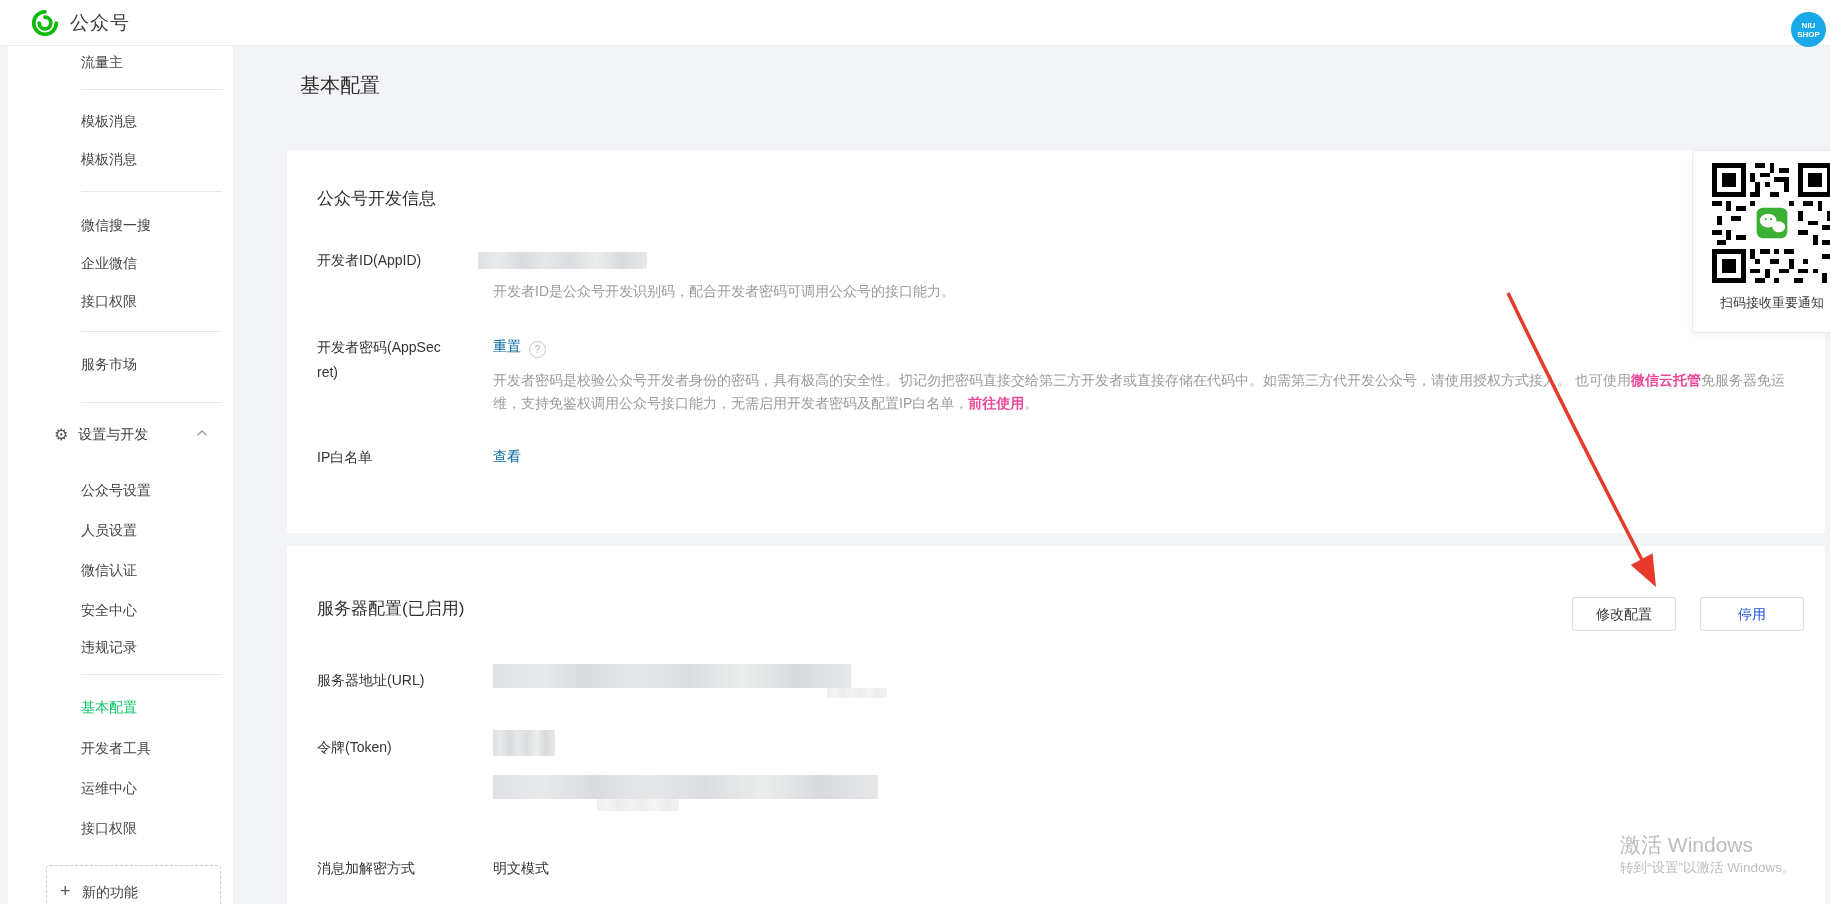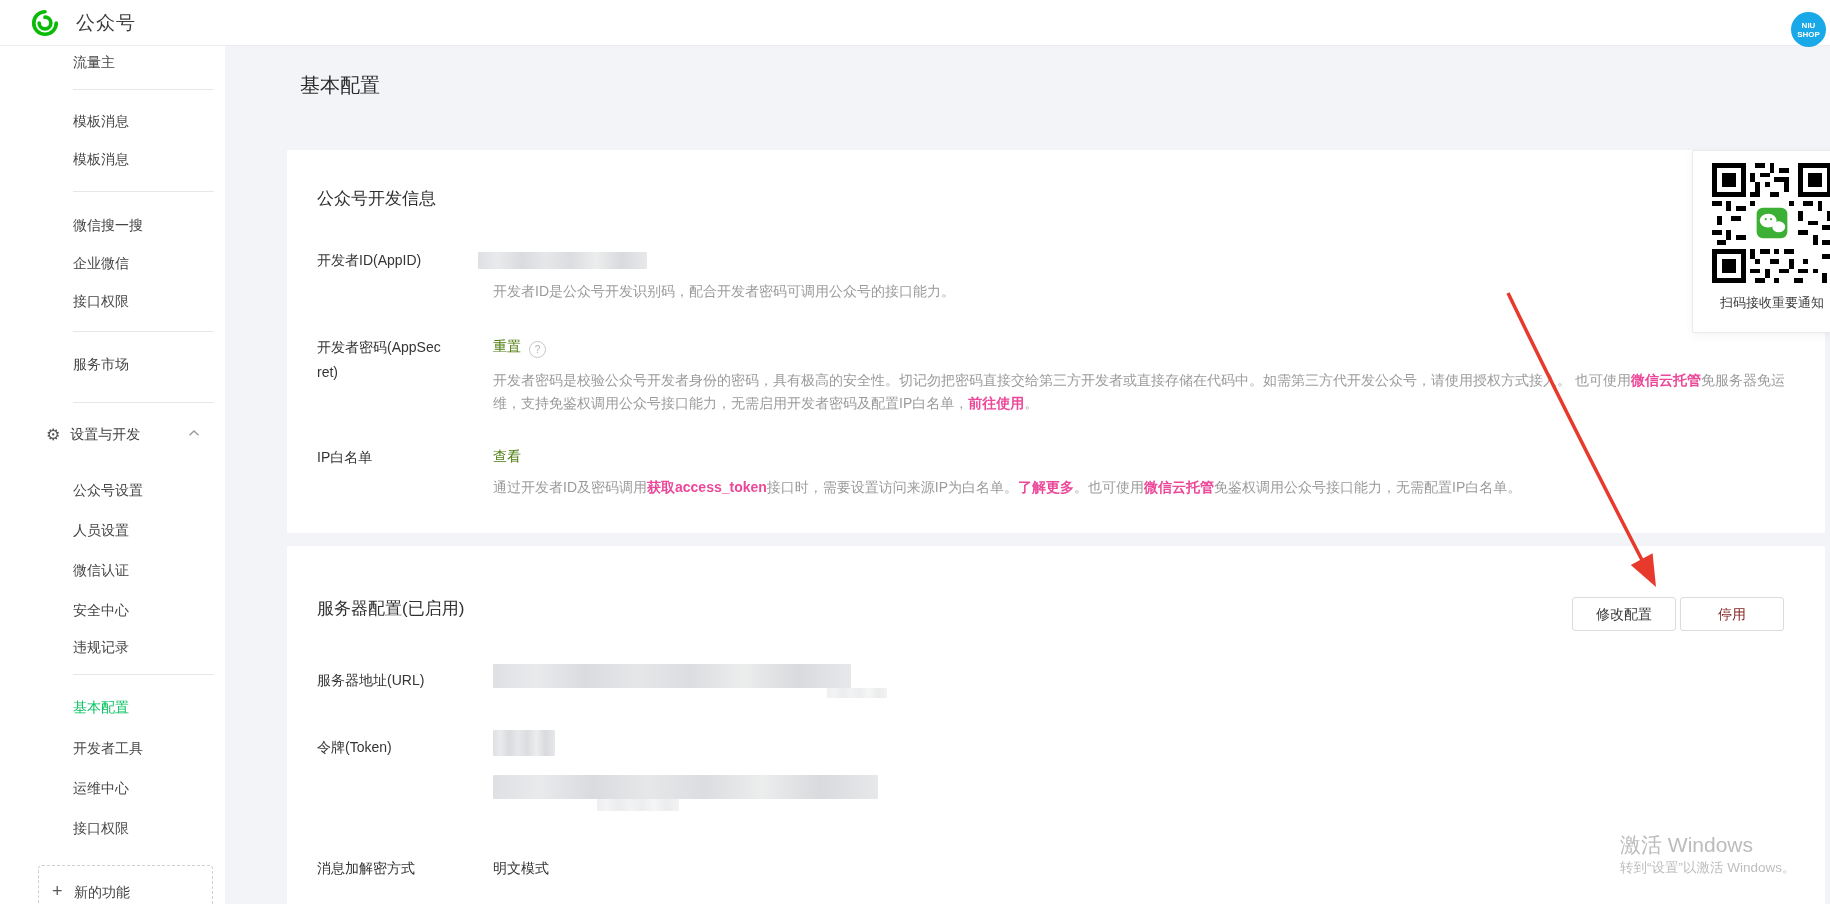--- a/index.html
+++ b/index.html
@@ -1,28 +1,28 @@
 <!DOCTYPE html>
 <html><head>
 <meta charset="utf-8">
 <style>
   html,body{margin:0;padding:0;background:#e9eaee;}
   .viewport{position:relative;width:1830px;height:904px;background:#f3f4f7;overflow:hidden;
     font-family:"Liberation Sans","DejaVu Sans",sans-serif;color:#353535;}
 
   
   .hdr{position:absolute;top:0;left:0;right:0;height:45px;background:#fff;border-bottom:1px solid #ececec;z-index:6;}
-  .brand{position:absolute;left:30px;top:8px;display:flex;align-items:center;gap:16px;}
+  .brand{position:absolute;left:30px;top:8px;display:flex;align-items:center;gap:10px;}
   .brand-title{font-size:19px;color:#3c3c3c;letter-spacing:1px;}
   .avatar{position:absolute;left:1791px;top:12px;width:35px;height:35px;border-radius:50%;background:#19a9e9;
     color:#fff;display:flex;flex-direction:column;align-items:center;justify-content:center;
     font-size:8px;font-weight:bold;line-height:9px;cursor:pointer;z-index:7;}
 
   
-  .sidebar{position:absolute;left:0;top:45px;width:225px;bottom:0;background:#fff;z-index:2;}
+  .sidebar{position:absolute;left:8px;top:45px;width:225px;bottom:0;background:#fff;z-index:2;}
   .snav{position:absolute;left:73px;height:20px;line-height:20px;font-size:14px;color:#464646;cursor:pointer;white-space:nowrap;}
   .snav.active{color:#07c160;}
   .sdiv{position:absolute;left:73px;width:141px;height:0;border-top:1px solid #e7e7eb;}
   .ssec{position:absolute;left:46px;height:22px;line-height:22px;font-size:14px;color:#3f3f3f;cursor:pointer;white-space:nowrap;}
   .gear{font-size:16px;color:#555;margin-right:10px;vertical-align:-1px;}
   .chev{margin-left:48px;vertical-align:2px;}
   .newbox{position:absolute;left:38px;top:820px;width:173px;height:52px;border:1px dashed #cfcfcf;border-radius:4px;cursor:pointer;}
   .newbox .plus{position:absolute;left:13px;top:15px;font-size:18px;color:#595959;line-height:20px;}
   .newbox .nlabel{position:absolute;left:35px;top:17px;font-size:14px;color:#464646;line-height:18px;}
 
@@ -30,30 +30,30 @@
   .page-title{position:absolute;left:300px;top:72px;font-size:20px;color:#2b2b2b;z-index:1;}
   .card{position:absolute;left:287px;width:1538px;background:#fff;border-radius:2px;z-index:1;}
   .card1{top:150px;height:383px;}
   .card2{top:546px;height:380px;}
   .card h2{position:absolute;left:30px;margin:0;font-size:17px;font-weight:400;color:#2f2f2f;}
   .card1 h2{top:37px;}
   .card2 h2{top:51px;}
   .lbl{position:absolute;left:30px;width:165px;font-size:14px;color:#353535;line-height:25px;}
   .val{position:absolute;left:206px;font-size:14px;line-height:20px;}
   .desc{position:absolute;left:206px;width:1295px;font-size:14px;color:#9b9b9b;line-height:23px;}
-  .vlink{color:#4d7c0f;cursor:pointer;}
+  .vlink{color:#0369a1;cursor:pointer;}
   .ilink{color:#ec4899;font-weight:bold;cursor:pointer;}
   .help{display:inline-block;width:15px;height:15px;border-radius:50%;border:1px solid #c6c6c6;color:#b2b2b2;
     font-size:10px;line-height:15px;text-align:center;margin-left:8px;vertical-align:-2px;cursor:pointer;background:#fff;}
   .redact{position:absolute;border-radius:1px;filter:blur(.7px);
     background:linear-gradient(90deg,#dfe0e3 0%,#e9eaec 12%,#d9dbde 26%,#e6e7e9 40%,#dcdde0 55%,#eceded 70%,#d8dadd 85%,#e7e8ea 100%);}
   .redact.light{opacity:.5;}
   .btn{position:absolute;top:51px;width:104px;height:34px;box-sizing:border-box;border:1px solid #dbdcde;background:#fff;
     border-radius:3px;font-size:14px;color:#383838;text-align:center;line-height:32px;cursor:pointer;}
-  .btn.danger{color:#7f1d1d;}
+  .btn.danger{color:#1d4ed8;margin-left:20px;}
   .btn-modify{left:1285px;}
   .btn-disable{left:1393px;}
 
   
   .qr-panel{position:absolute;left:1664px;top:150px;width:158px;height:181px;background:#fff;border:1px solid #ebebee;
     border-radius:2px;box-shadow:0 2px 10px rgba(0,0,0,.05);z-index:4;margin-left:28px;}
   .qr-panel svg{position:absolute;left:19px;top:12px;}
   .qr-cap{position:absolute;left:0;right:0;top:143px;text-align:center;font-size:13px;color:#3c3c3c;}
 
   
@@ -134,23 +134,20 @@
     <div class="val" style="top:186px">
       <span class="vlink">重置</span><span class="help">?</span>
     </div>
     <div class="desc" style="top:219px">
       <span>开发者密码是校验公众号开发者身份的密码，具有极高的安全性。切记勿把密码直接交给第三方开发者或直接存储在代码中。如需第三方代开发公众号，请使用授权方式接入。 也可使用</span><span class="ilink">微信云托管</span><span>免服务器免运维，支持免鉴权调用公众号接口能力，无需启用开发者密码及配置IP白名单，</span><span class="ilink">前往使用</span><span>。</span>
     </div>
 
     <div class="lbl" style="top:295px">IP白名单</div>
     <div class="val" style="top:296px">
       <span class="vlink">查看</span>
-    </div>
-    <div class="desc" style="top:326px">
-      <span>通过开发者ID及密码调用</span><span class="ilink">获取access_token</span><span>接口时，需要设置访问来源IP为白名单。</span><span class="ilink">了解更多</span><span>。也可使用</span><span class="ilink">微信云托管</span><span>免鉴权调用公众号接口能力，无需配置IP白名单。</span>
     </div>
   </div>
 
   <div class="card card2">
     <h2>服务器配置(已启用)</h2>
     <div class="btn btn-modify">修改配置</div>
     <div class="btn btn-disable danger">停用</div>
 
     <div class="lbl" style="top:122px">服务器地址(URL)</div>
     <div class="redact" style="left:206px;top:118px;width:358px;height:24px"></div>

